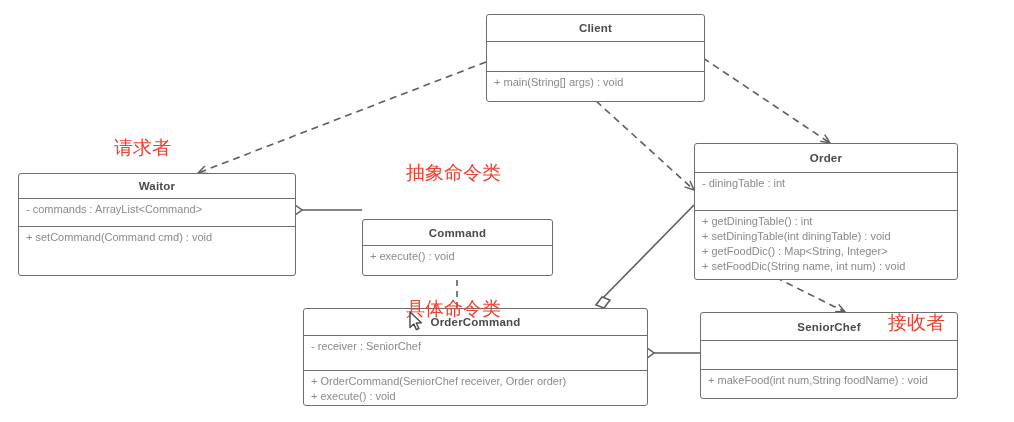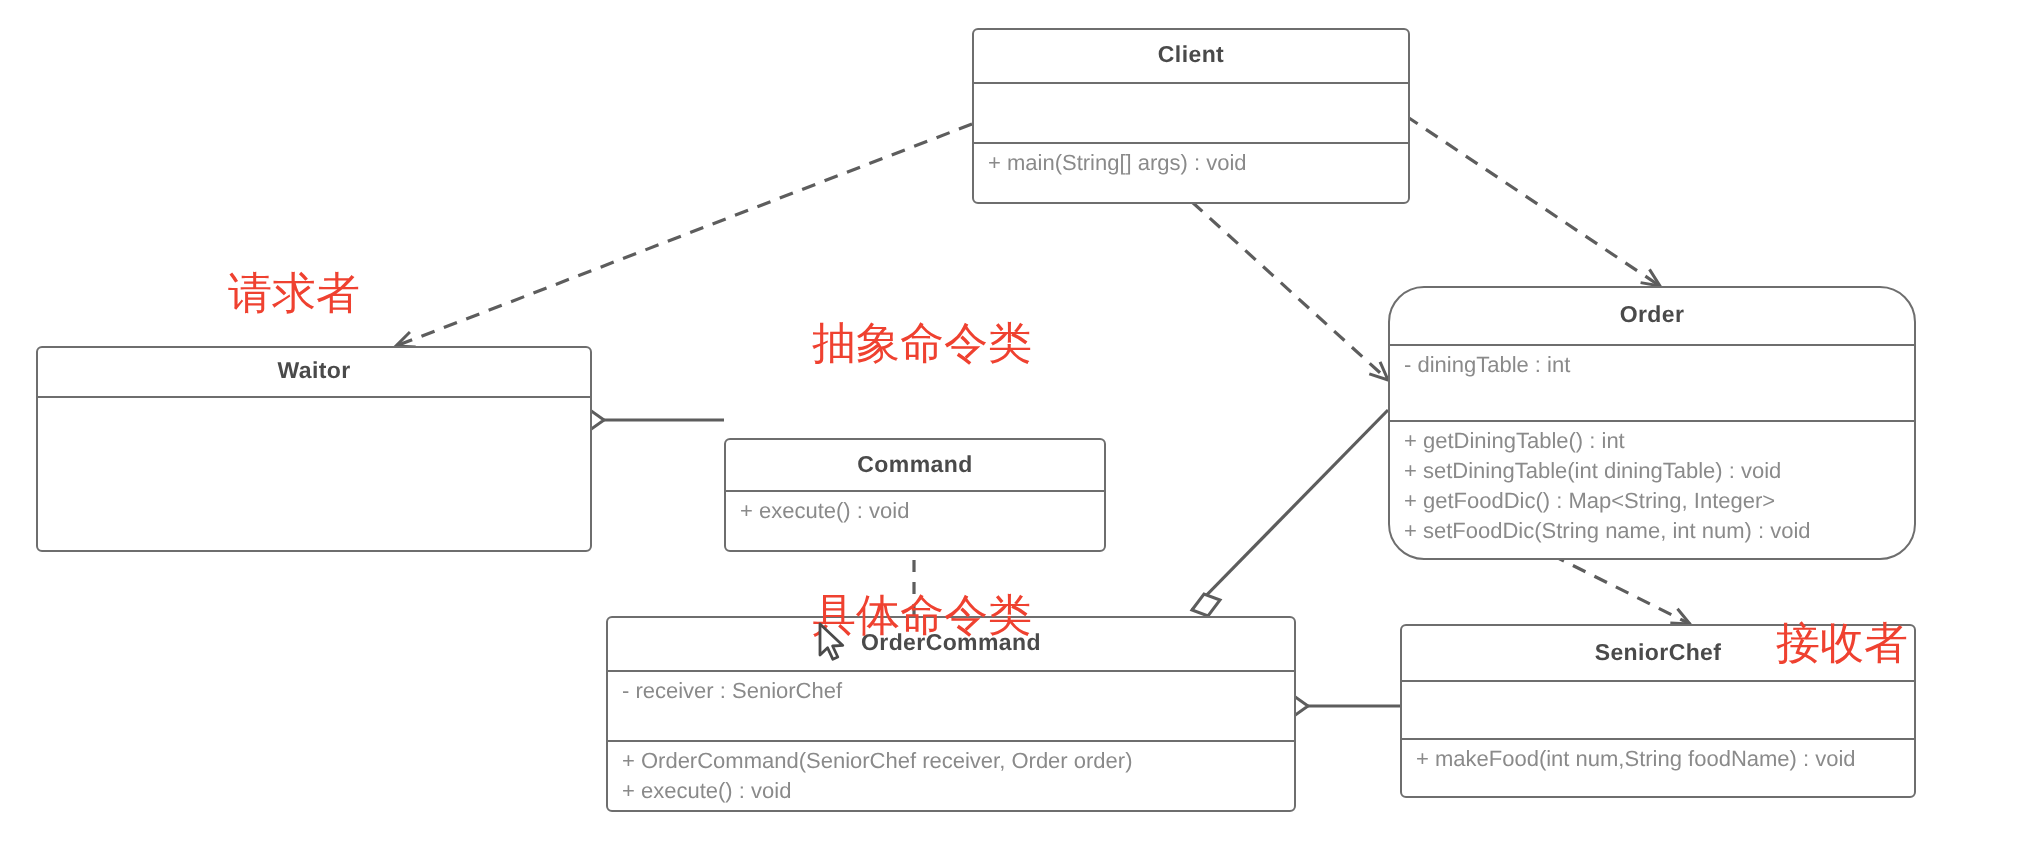--- a/index.html
+++ b/index.html
@@ -38,21 +38,21 @@
     font-size:11px;
     line-height:15px;
     white-space:nowrap;
   }
   .uml .rows.empty{padding:0;}
   .uml .row{white-space:nowrap;}
 
   .annot{
     position:absolute;
     color:#ef4130;
-    font-size:22px;
+    font-size:19px;
     font-weight:500;
     line-height:19px;
     white-space:nowrap;
     font-family:"DejaVu Sans","Liberation Sans",sans-serif;
     z-index:8;
   }
 
   
   .cursor{position:absolute;z-index:30;pointer-events:none;}
 </style>
@@ -110,32 +110,36 @@
   <div class="uml" style="left:486px;top:14px;width:219px;height:88px;">
     <div class="sec title" style="height:26px;">Client</div>
     <div class="sec rows empty" style="height:30px;"></div>
     <div class="sec rows" style="height:30px;">
       <div class="row">+ main(String[] args) : void</div>
     </div>
   </div>
 
   <div class="uml" style="left:18px;top:173px;width:278px;height:103px;">
     <div class="sec title" style="height:24px;">Waitor</div>
+    <div class="sec rows" style="height:28px;">
+      <div class="row">- commands :  ArrayList&lt;Command&gt;</div>
+    </div>
     <div class="sec rows" style="height:41px;">
+      <div class="row">+ setCommand(Command cmd) : void</div>
     </div>
   </div>
 
   <div class="uml" style="left:362px;top:187px;width:191px;height:57px;margin-top:32px;">
     <div class="sec title" style="height:25px;">Command</div>
     <div class="sec rows" style="height:32px;">
       <div class="row">+ execute() : void</div>
     </div>
   </div>
 
-  <div class="uml" style="left:694px;top:143px;width:264px;height:137px;border-radius:18px;">
+  <div class="uml" style="left:694px;top:143px;width:264px;height:137px;">
     <div class="sec title" style="height:28px;">Order</div>
     <div class="sec rows" style="height:38px;">
       <div class="row">- diningTable : int</div>
     </div>
     <div class="sec rows" style="height:71px;">
       <div class="row">+ getDiningTable() : int</div>
       <div class="row">+ setDiningTable(int diningTable) : void</div>
       <div class="row">+ getFoodDic() : Map&lt;String, Integer&gt;</div>
       <div class="row">+ setFoodDic(String name, int num) : void</div>
     </div>

